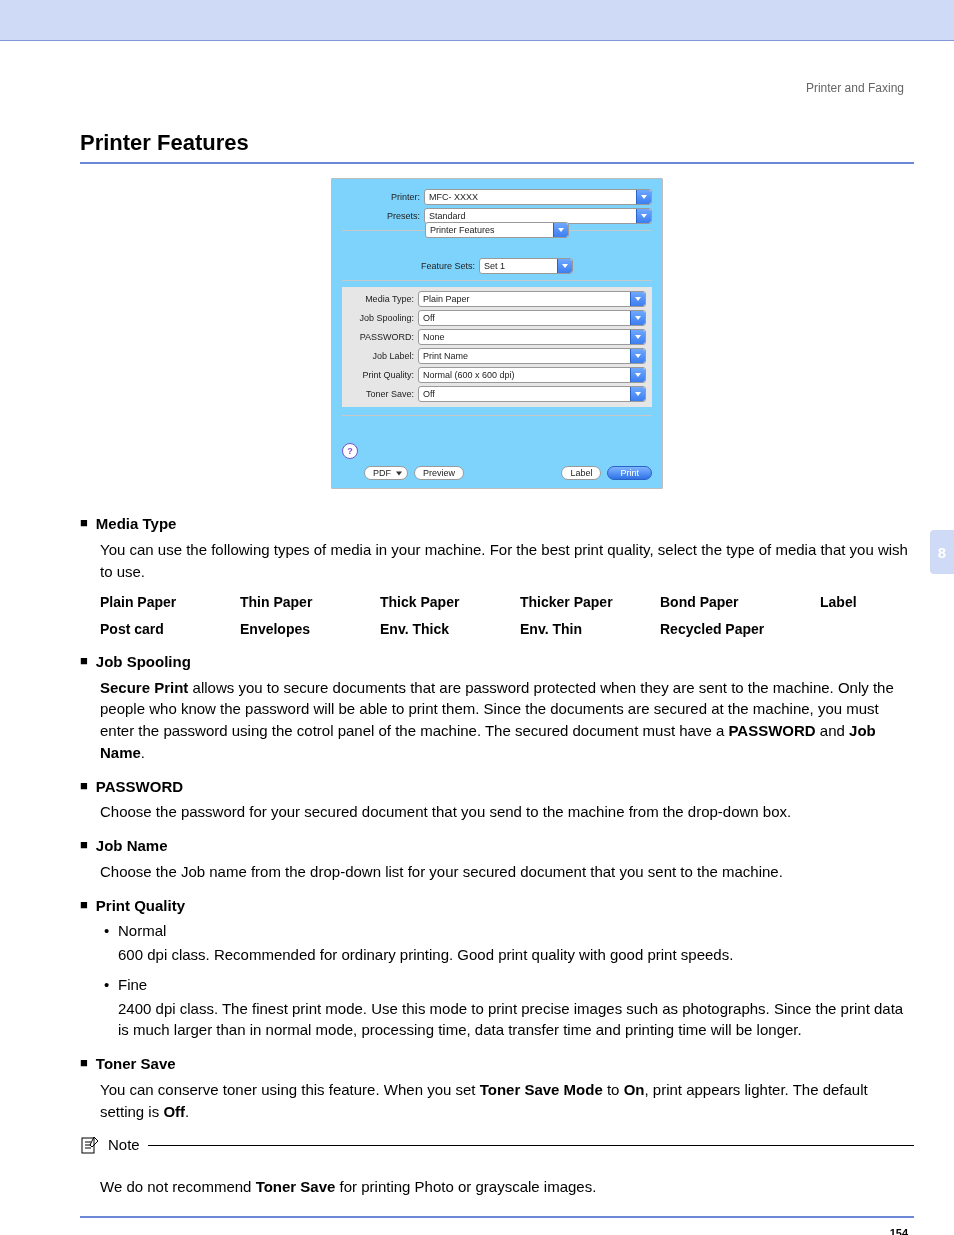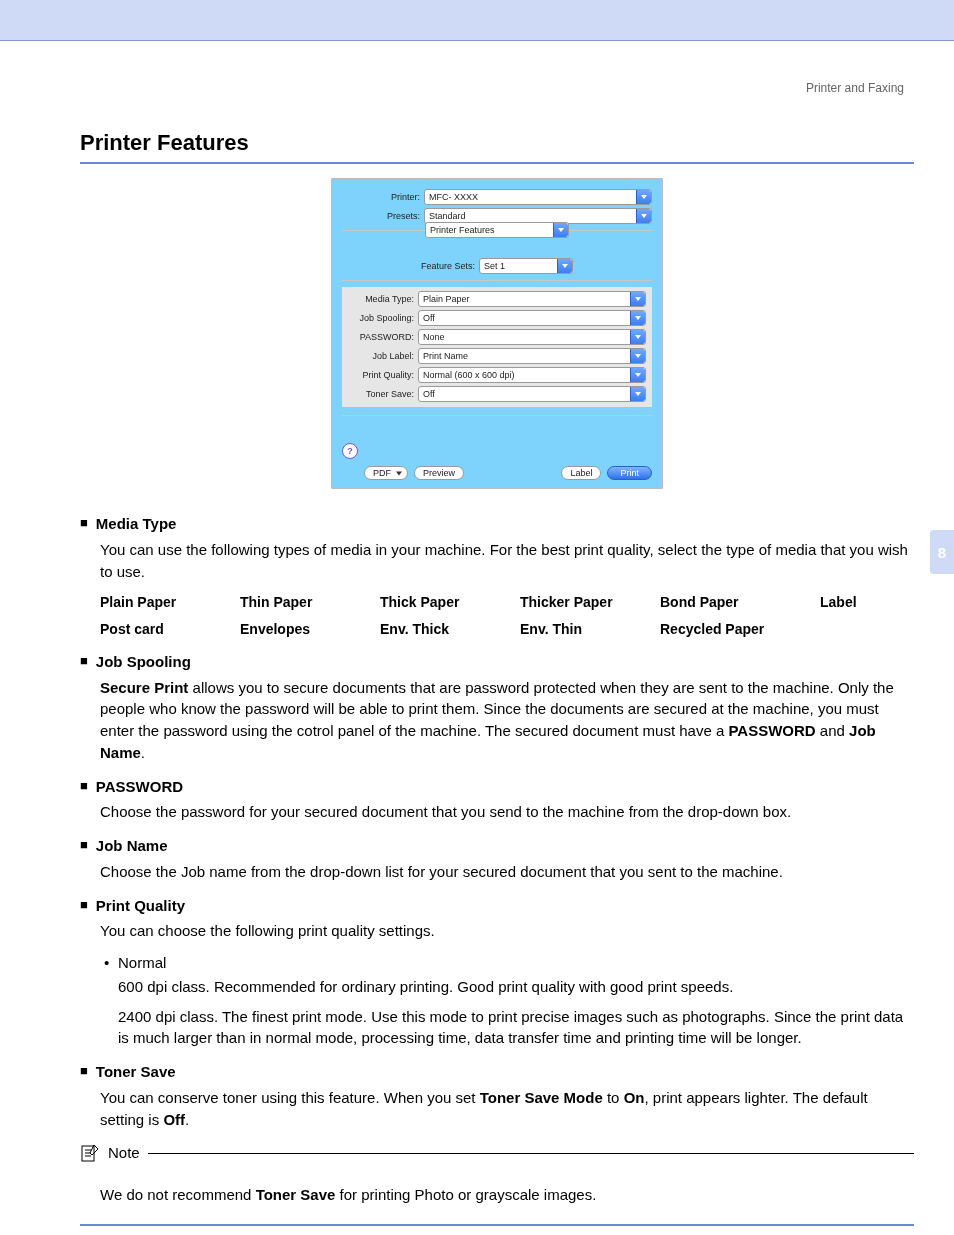--- a/index.html
+++ b/index.html
@@ -364,23 +364,23 @@
     <div class="bhead">
       <span class="square">■</span>
         <span>Job Name</span>
     </div>
     <p class="para">Choose the Job name from the drop-down list for your secured document that you sent to the machine.</p>
 
     <div class="bhead">
       <span class="square">■</span>
         <span>Print Quality</span>
     </div>
-    <p class="para">You can choose the following print quality settings.</p>
     <div class="dot-item">Normal</div>
     <p class="dot-body">600 dpi class. Recommended for ordinary printing. Good print quality with good print speeds.</p>
+    <div class="dot-item">Fine</div>
     <p class="dot-body">2400 dpi class. The finest print mode. Use this mode to print precise images such as photographs. Since the print data is much larger than in normal mode, processing time, data transfer time and printing time will be longer.</p>
 
     <div class="bhead">
       <span class="square">■</span>
         <span>Toner Save</span>
     </div>
     <p class="para">
       <span>You can conserve toner using this feature. When you set </span><b>Toner Save Mode</b><span> to </span><b>On</b><span>, print appears lighter. The default setting is </span><b>Off</b><span>.</span>
     </p>
 

